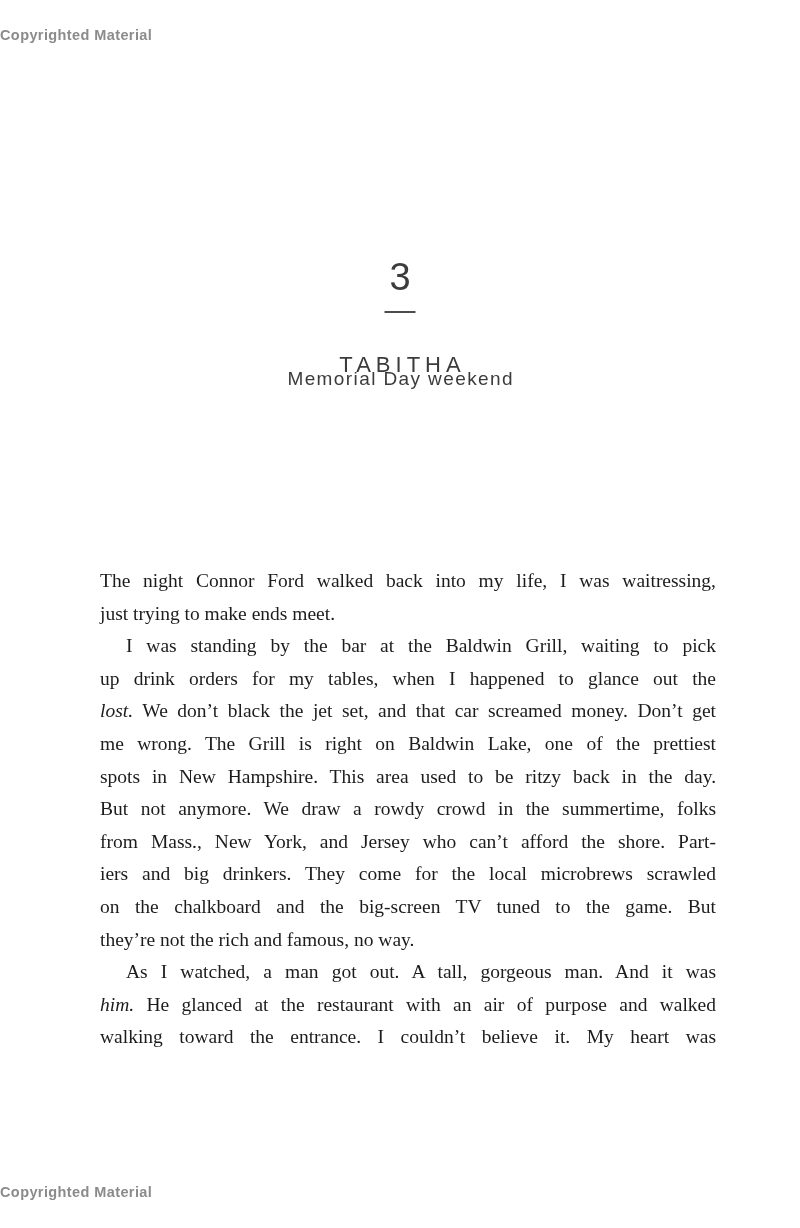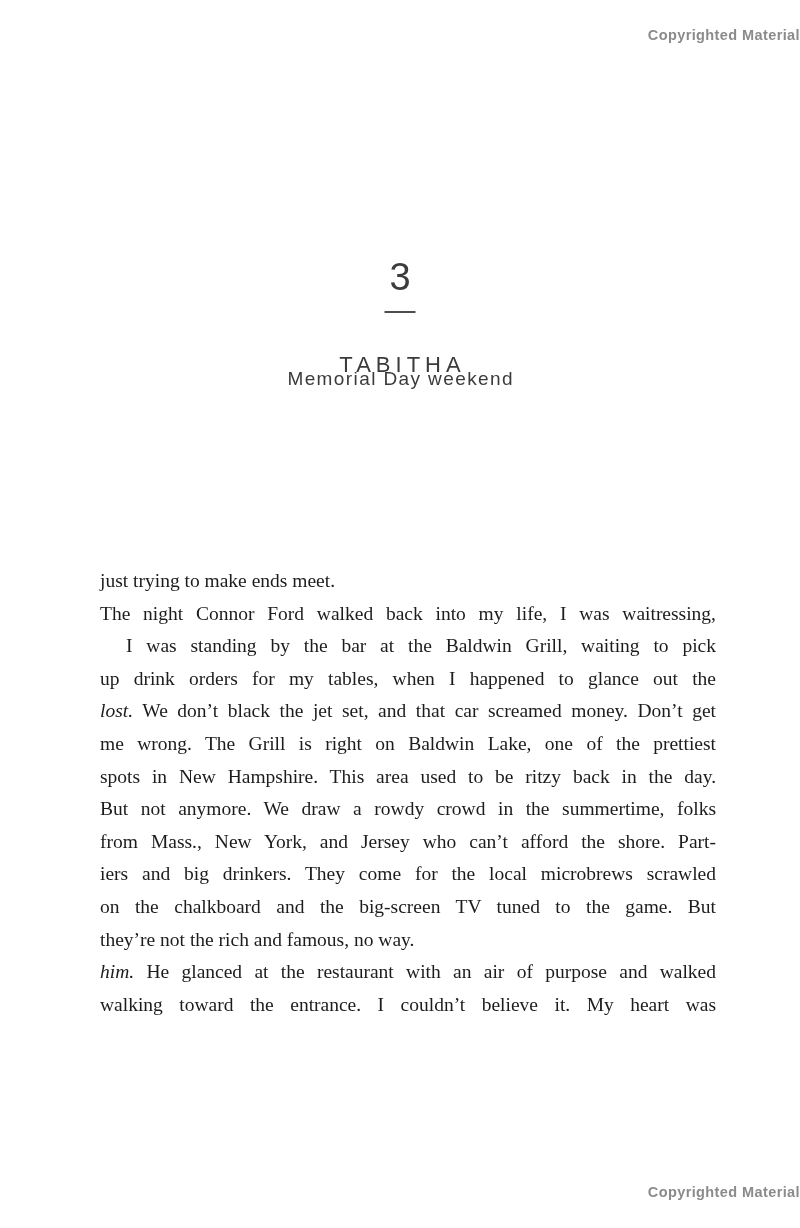--- a/index.html
+++ b/index.html
@@ -7,21 +7,21 @@
     width: 800px;
     height: 1228px;
     background: #ffffff;
     position: relative;
     font-family: "Liberation Serif", serif;
     overflow: hidden;
   }
   .copyright {
     position: absolute;
     width: 100%;
-    text-align: right;
+    text-align: left;
     font-family: "Liberation Sans", sans-serif;
     font-weight: bold;
     font-size: 14.5px;
     letter-spacing: 0.4px;
     color: #8b8b8b;
   }
   .copyright.top { top: 27px; }
   .copyright.bottom { top: 1184px; }
 
   .chapter-number {
@@ -99,29 +99,30 @@
 
 <div class="chapter-number">3</div>
 
 <div class="chapter-rule"></div>
 
 <div class="chapter-title">TABITHA</div>
 
 <div class="chapter-subtitle">Memorial Day weekend</div>
 
 <div class="body-text">
+    <div class="line"><span>The night Connor Ford walked back into my life, I was waitressing,</span></div>
     <div class="line last"><span>just trying to make ends meet.</span></div>
-    <div class="line"><span>The night Connor Ford walked back into my life, I was waitressing,</span></div>
     <div class="line indent"><span>I was standing by the bar at the Baldwin Grill, waiting to pick</span></div>
     <div class="line"><span>up drink orders for my tables, when I happened to glance out the</span></div>
     <div class="line"><span class="it">lost.</span><span> We don’t black the jet set, and that car screamed money. Don’t get</span></div>
     <div class="line"><span>me wrong. The Grill is right on Baldwin Lake, one of the prettiest</span></div>
     <div class="line"><span>spots in New Hampshire. This area used to be ritzy back in the day.</span></div>
     <div class="line"><span>But not anymore. We draw a rowdy crowd in the summertime, folks</span></div>
     <div class="line"><span>from Mass., New York, and Jersey who can’t afford the shore. Part-</span></div>
     <div class="line"><span>iers and big drinkers. They come for the local microbrews scrawled</span></div>
     <div class="line"><span>on the chalkboard and the big-screen TV tuned to the game. But</span></div>
     <div class="line last"><span>they’re not the rich and famous, no way.</span></div>
+    <div class="line indent"><span>As I watched, a man got out. A tall, gorgeous man. And it was</span></div>
     <div class="line"><span class="it">him.</span><span> He glanced at the restaurant with an air of purpose and walked</span></div>
     <div class="line"><span>walking toward the entrance. I couldn’t believe it. My heart was</span></div>
   </div>
 
 <div class="copyright bottom">Copyrighted Material</div>
 
 </body></html>

